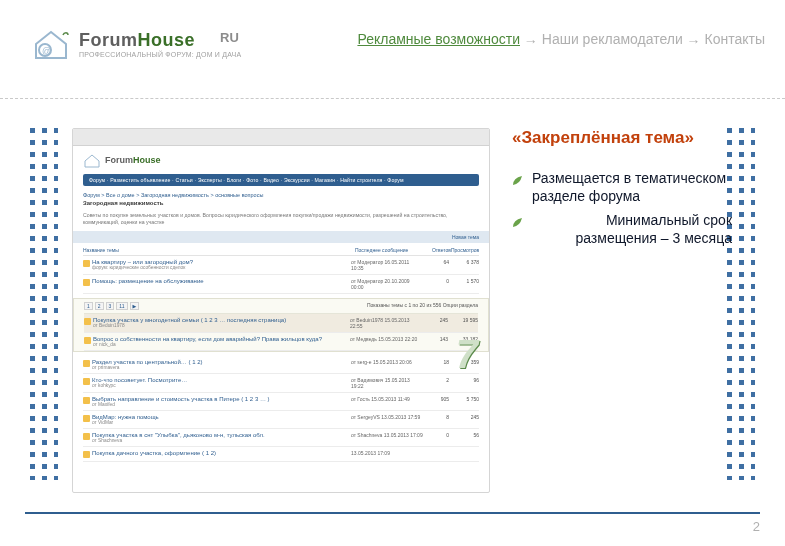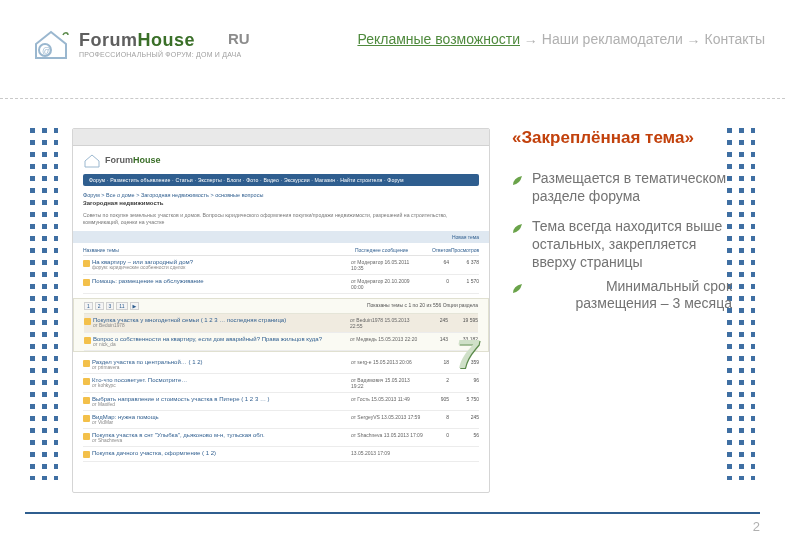--- a/index.html
+++ b/index.html
@@ -53,22 +53,22 @@
     position: relative;
   }
   .logo-text {
     margin-left: 6px;
   }
   .logo-text .t1 { font-size: 18px; font-weight: bold; color: #5f5f5f; letter-spacing: .5px; }
   .logo-text .t1 .h { color: #3a6f28; }
   .logo-text .t2 { font-size: 7px; color: #a0a0a0; letter-spacing: .2px; text-transform: uppercase; }
   .logo-ru {
     position: absolute;
-    left: 228px; top: 30px;
-    font-size: 15px; color: #8c8c8c; font-weight: bold;
+    left: 220px; top: 30px;
+    font-size: 13px; color: #8c8c8c; font-weight: bold;
   }
 
   
   .dotline {
     position: absolute;
     left: 0; right: 0;
     top: 98px;
     height: 1px;
     border-top: 1px dashed #c9c9c9;
   }
@@ -122,21 +122,21 @@
     font-weight: bold;
     margin-bottom: 22px;
   }
   .bullets {
     list-style: none;
     margin-left: 0;
   }
   .bullets li {
     position: relative;
     padding-left: 20px;
-    color: #737373;
+    color: #0f172a;
     font-size: 14px;
     line-height: 1.28;
     margin-bottom: 12px;
   }
   .bullets li .bul {
     position: absolute;
     left: 0; top: 3px;
     width: 11px; height: 11px;
   }
 
@@ -468,26 +468,20 @@
   </div>
 
 <div class="right-col">
   <h2>«Закреплённая тема»</h2>
   <ul class="bullets">
     <li>
       <span class="bul"><svg viewBox="0 0 11 11">
             <path d="M1 10 Q1 3 10 1 Q8 9 1 10 Z" fill="#6aa34a"></path>
           </svg></span>
       <span>Размещается в тематическом разделе форума</span>
-    </li>
-    <li>
-      <span class="bul"><svg viewBox="0 0 11 11">
-            <path d="M1 10 Q1 3 10 1 Q8 9 1 10 Z" fill="#6aa34a"></path>
-          </svg></span>
-      <span>Тема всегда находится выше остальных, закрепляется вверху страницы</span>
     </li>
     <li style="margin-top:-6px;text-align:right;">
       <span class="bul"><svg viewBox="0 0 11 11">
             <path d="M1 10 Q1 3 10 1 Q8 9 1 10 Z" fill="#6aa34a"></path>
           </svg></span>
       <span>Минимальный срок размещения – 3 месяца</span>
     </li>
   </ul>
 </div>
 

